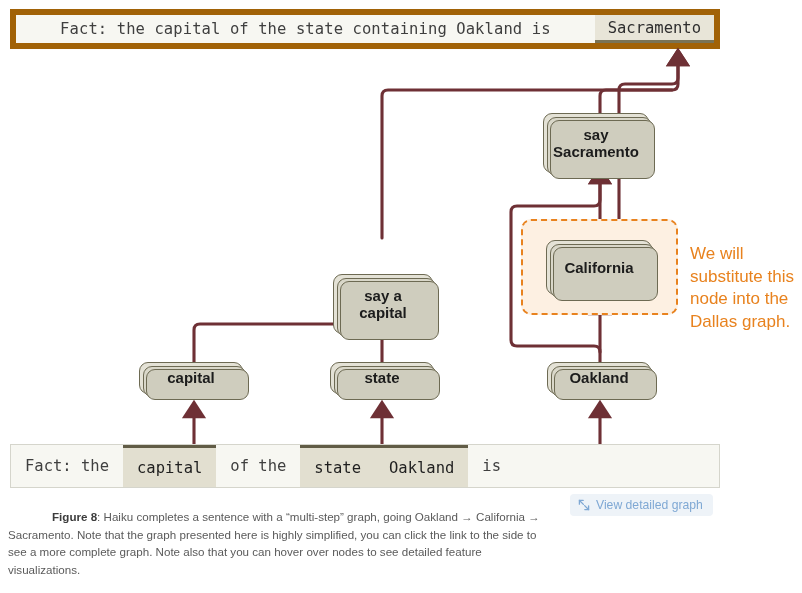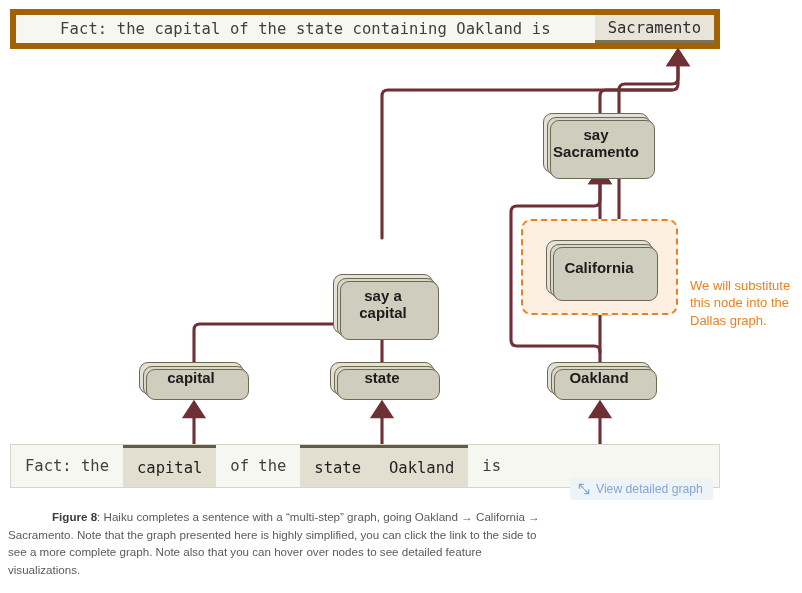--- a/index.html
+++ b/index.html
@@ -87,24 +87,23 @@
     box-sizing:border-box;
     background:#fdf0e2;
     border:2.5px dashed #e8821e;
     border-radius:10px;
     z-index:3;
   }
 
   
   #annotation{
     position:absolute; left:690px; top:243px; width:112px;
-    font-size:13px; line-height:1.33;
+    font-size:17px; line-height:1.33;
     color:#e8821e;
     z-index:7;
-    margin-top:34px;
   }
 
   
   #token-strip{
     position:absolute; left:10px; top:444px;
     width:710px; height:44px;
     box-sizing:border-box;
     border:1px solid #d5d5cc;
     background:#f7f7f2;
     display:flex; align-items:stretch;
@@ -129,21 +128,21 @@
   
   #caption{
     position:absolute; left:8px; top:508px; width:545px;
     font-size:11.6px; line-height:1.52;
     color:#5a5a5a;
   }
   #caption .fig-label{ font-weight:bold; color:#3c3c3c;padding-left:44px; }
 
   
   #detail-link{
-    position:absolute; left:570px; top:478px;
+    position:absolute; left:570px; top:494px;
     display:inline-flex; align-items:center; gap:6px;
     padding:4px 10px 4px 8px;
     background:#eef3f8;
     border-radius:4px;
     color:#7fa8d4;
     font-size:12.2px;
     cursor:pointer;
     z-index:7;
   }
   #detail-link .expand-ico{

